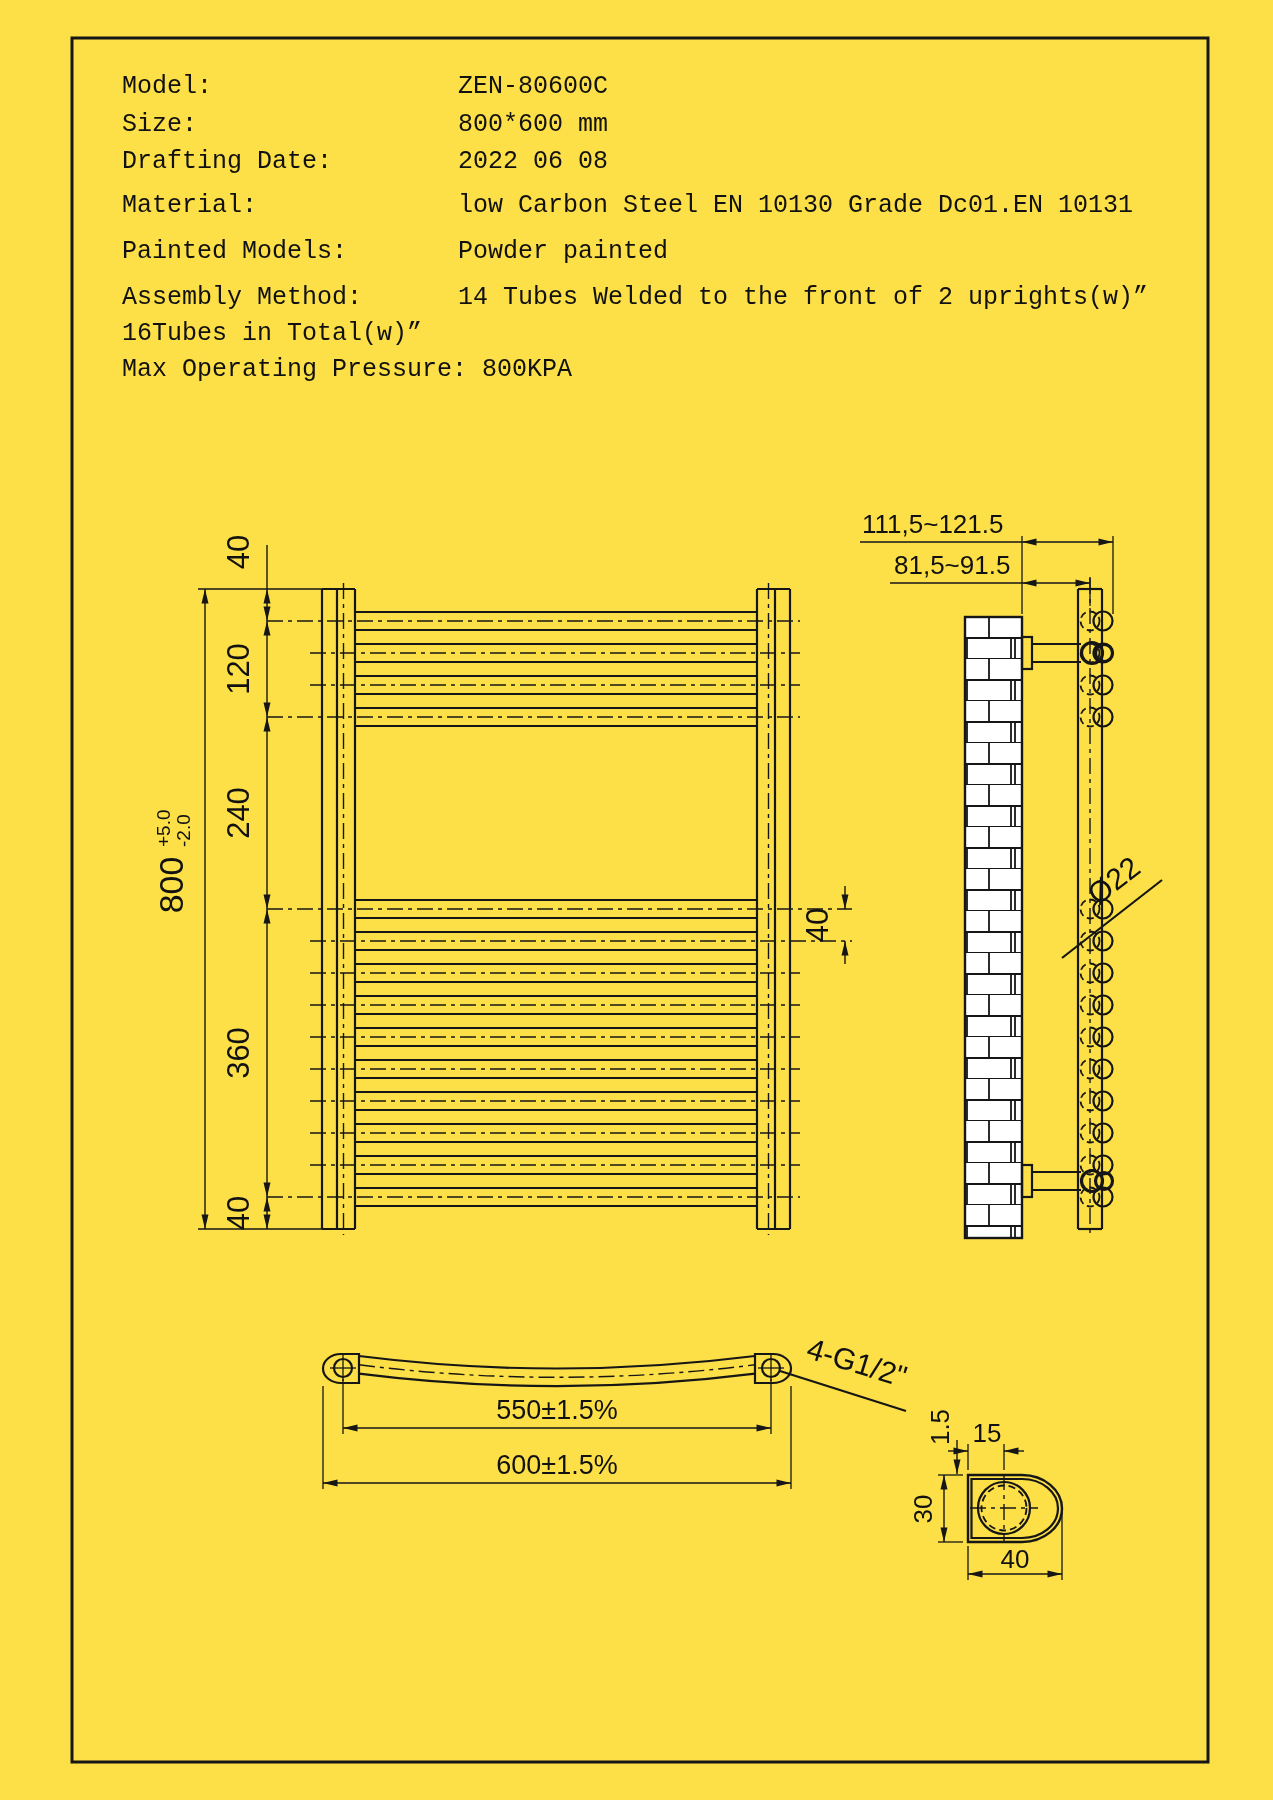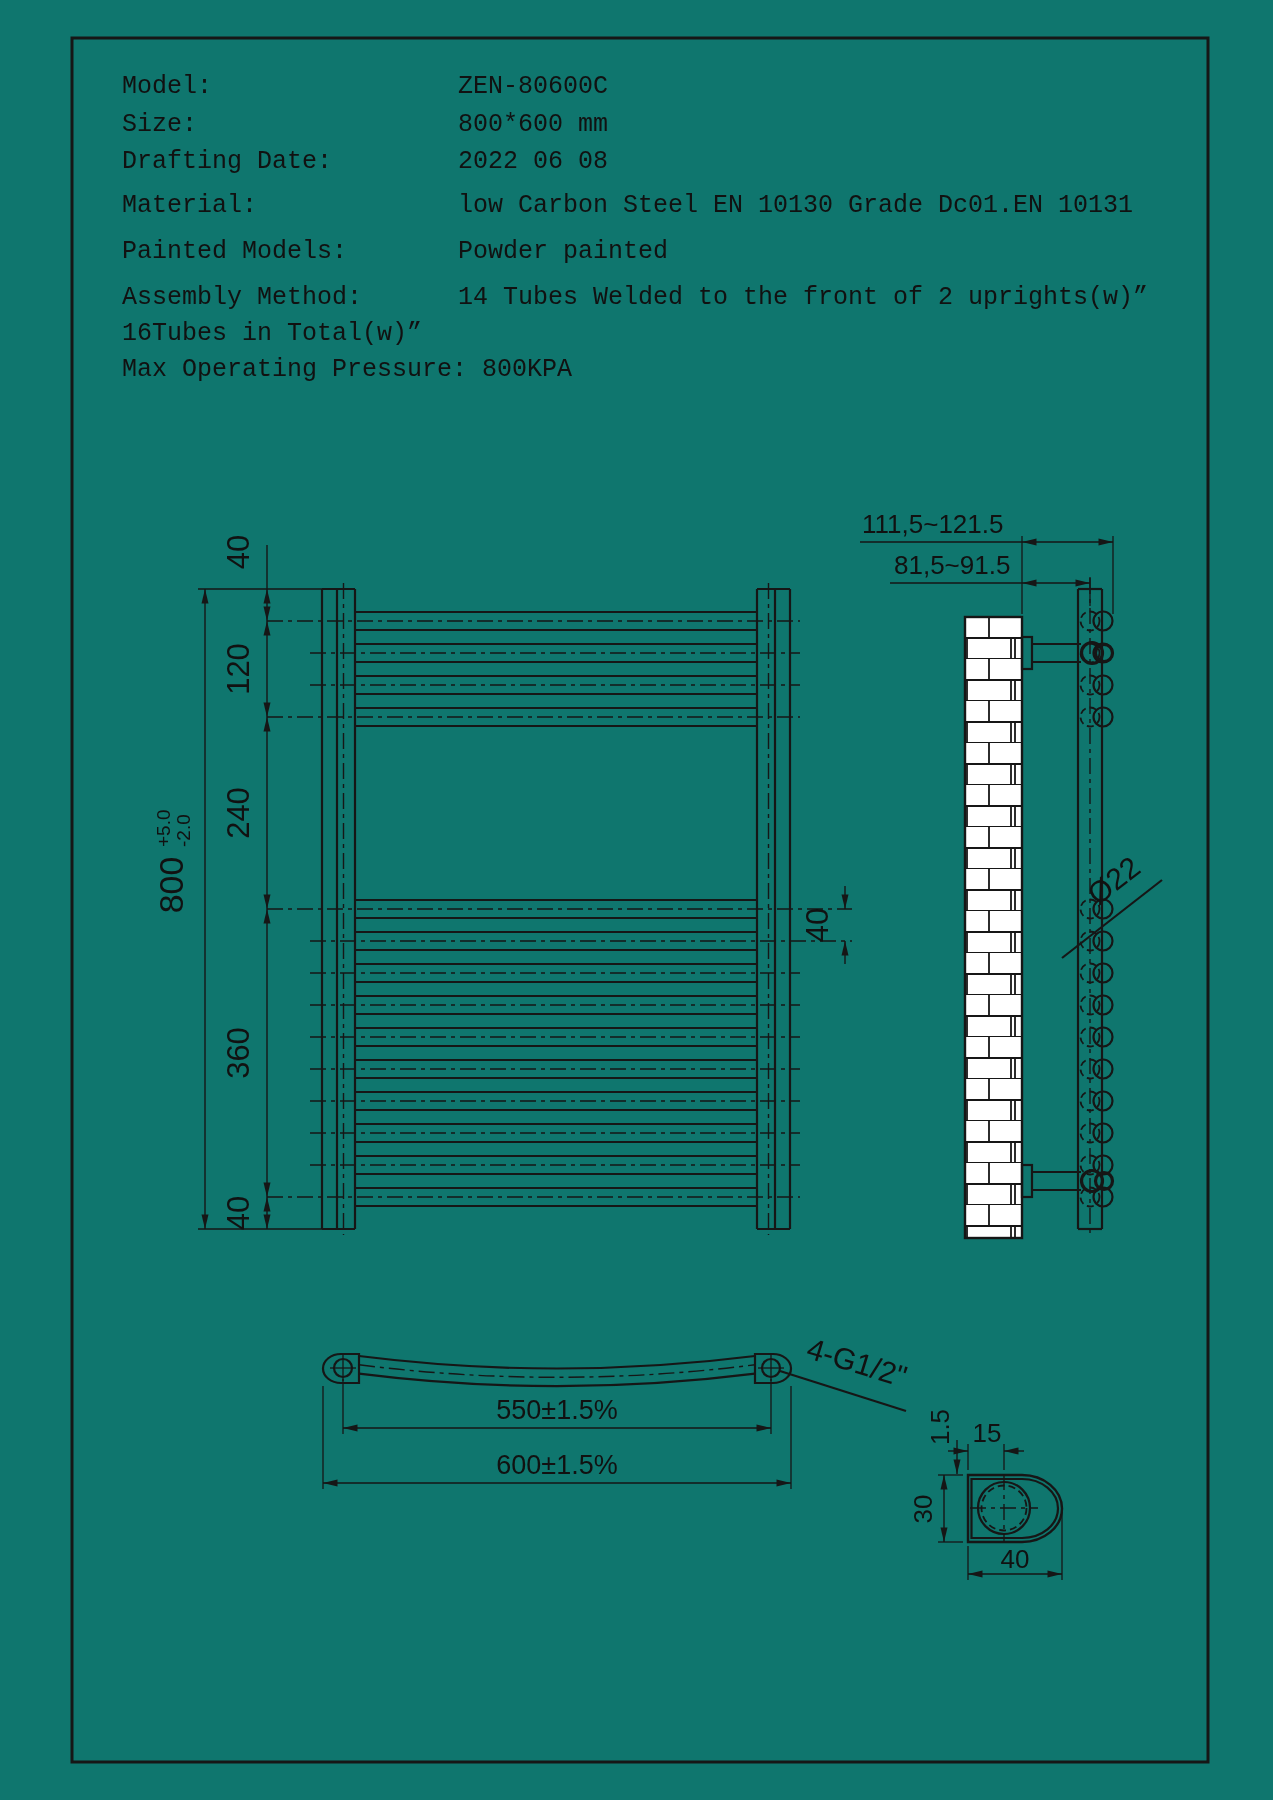--- a/index.html
+++ b/index.html
@@ -1,19 +1,19 @@
 <!DOCTYPE html>
 <html><head>
 <meta charset="utf-8">
 <style>
   html,body{margin:0;padding:0;background:#e8e8e8;}
   .sheet{
     position:relative;
     width:1273px;height:1800px;
-    background:#0f766e;
+    background:#fde047;
     font-family:"Liberation Sans",sans-serif;
     margin:0 auto;
   }
   svg{position:absolute;left:0;top:0;}
   
   .ln   {stroke:#161616;stroke-width:2.2;fill:none;}
   .ln3  {stroke:#161616;stroke-width:3;fill:none;}
   .thin {stroke:#161616;stroke-width:1.3;fill:none;}
   .dim  {stroke:#161616;stroke-width:1.4;fill:none;}
   .cl   {stroke:#161616;stroke-width:1.4;fill:none;stroke-dasharray:16 5 4 5;}

